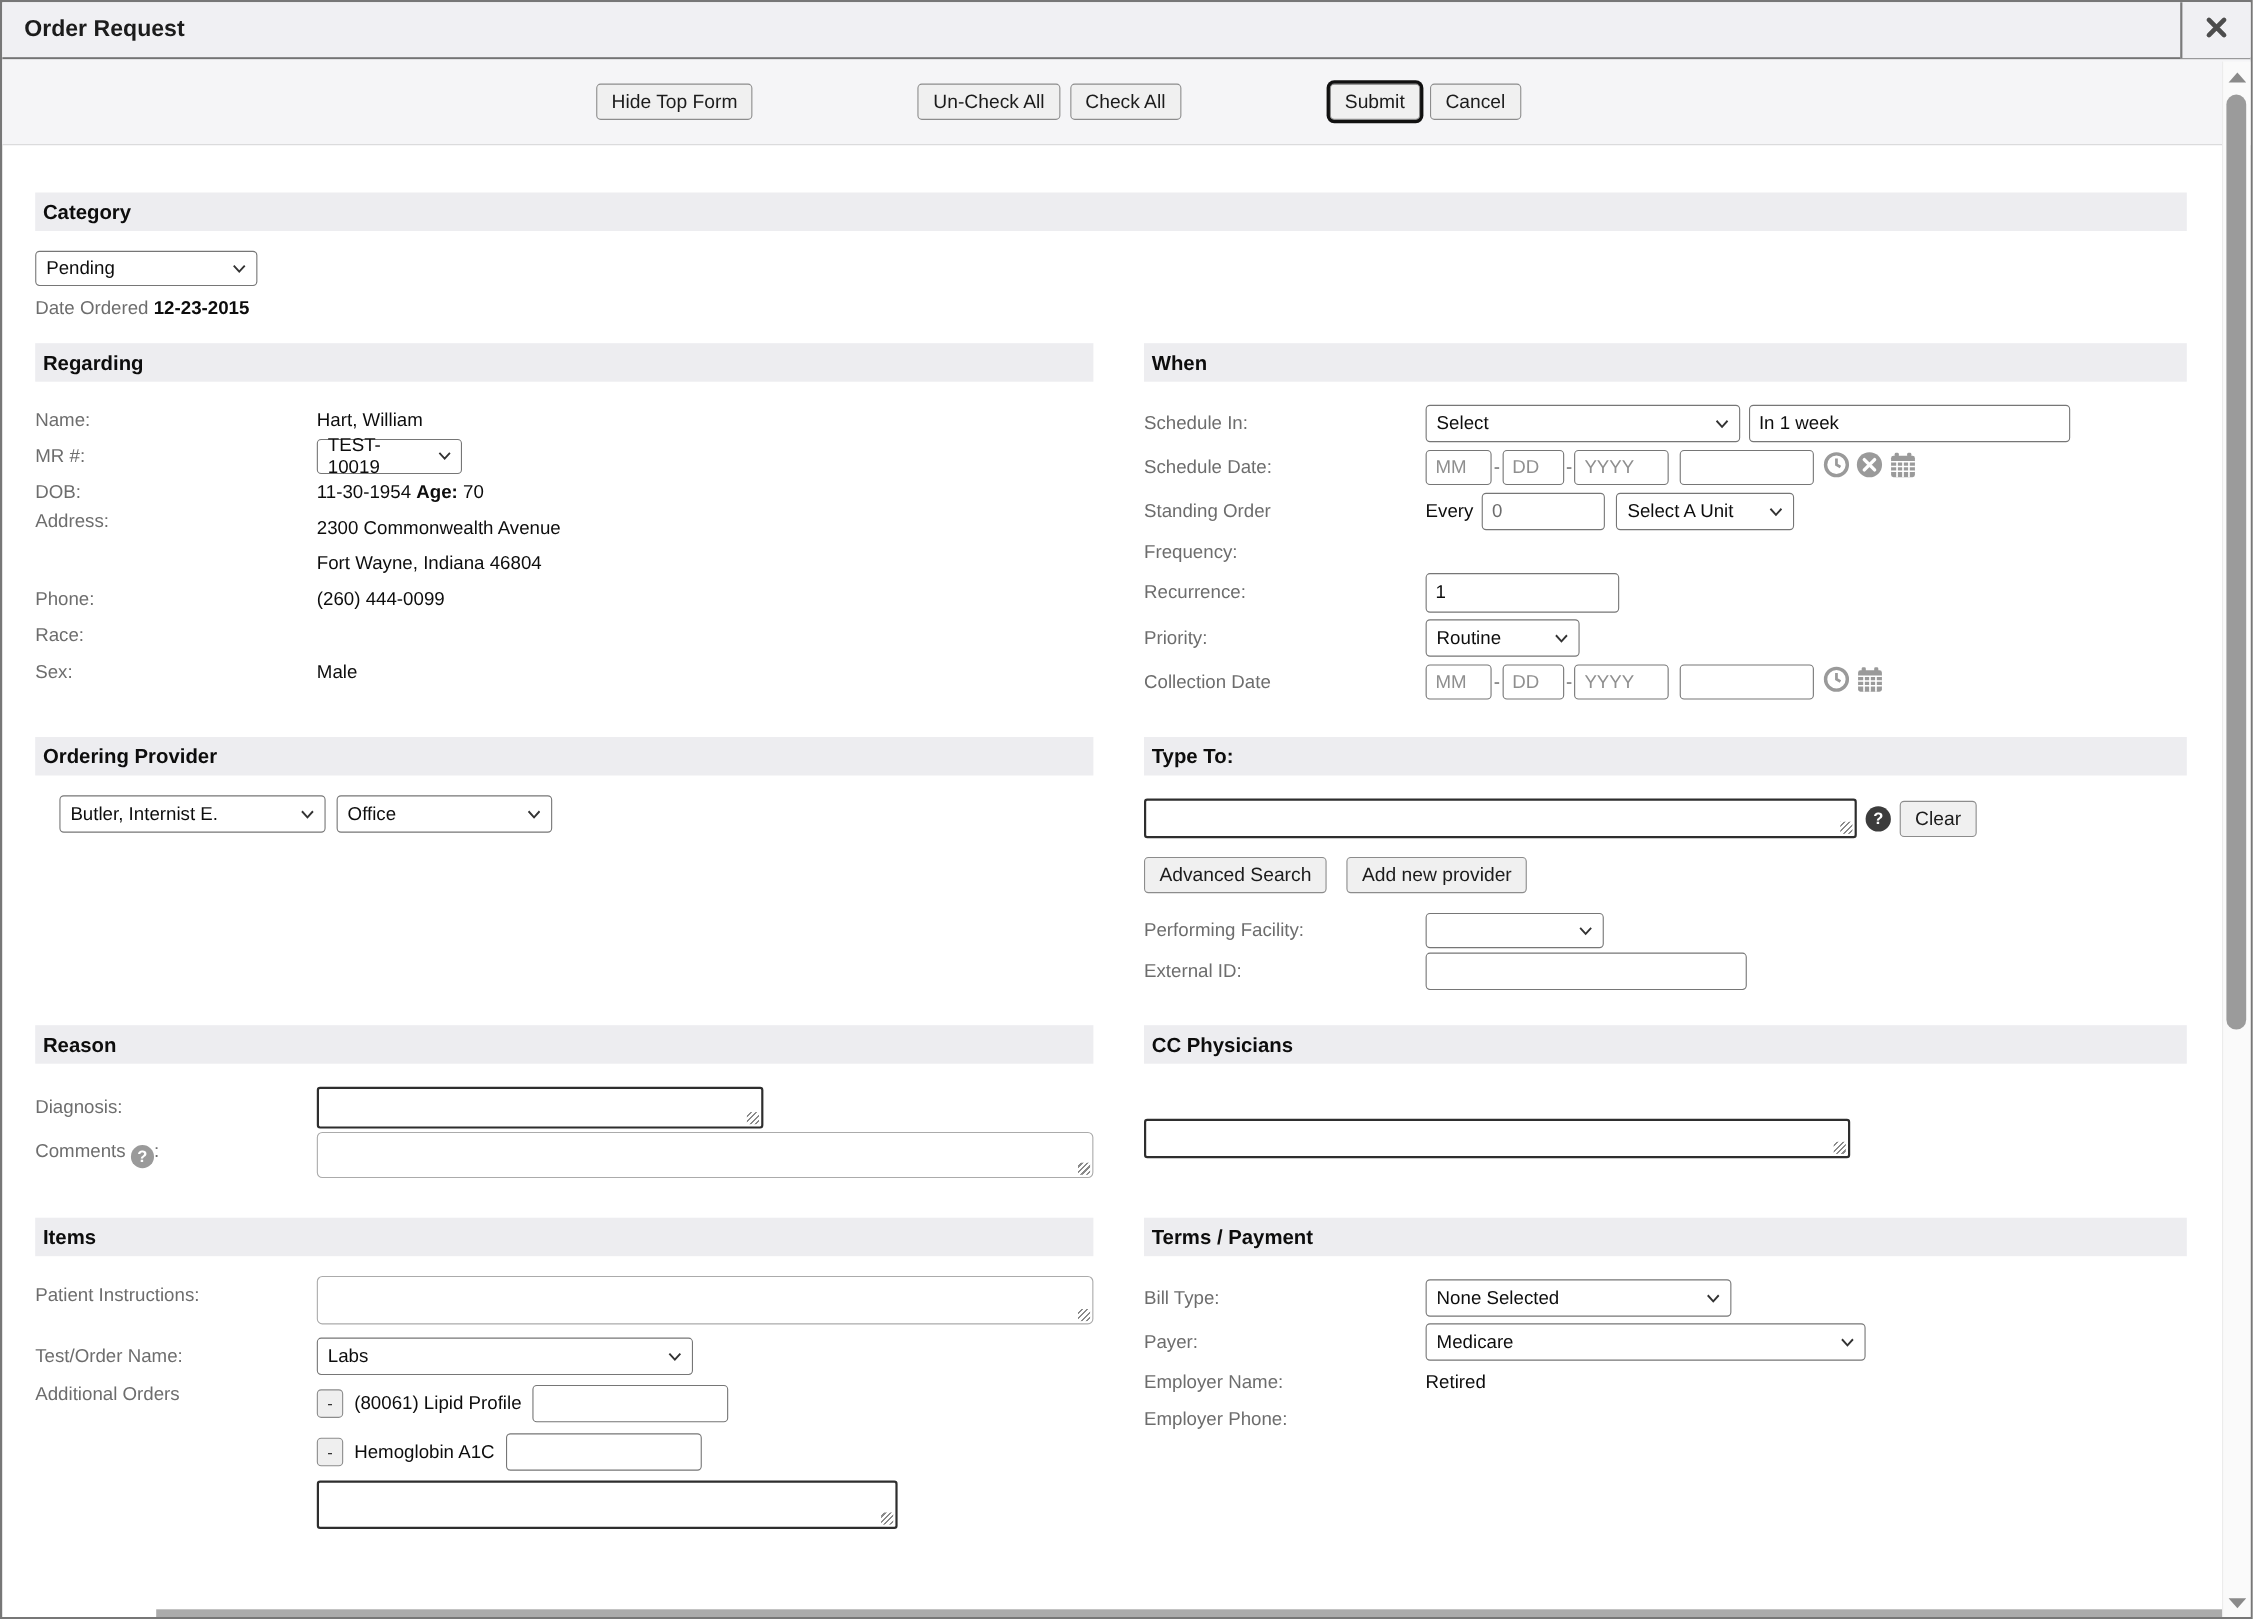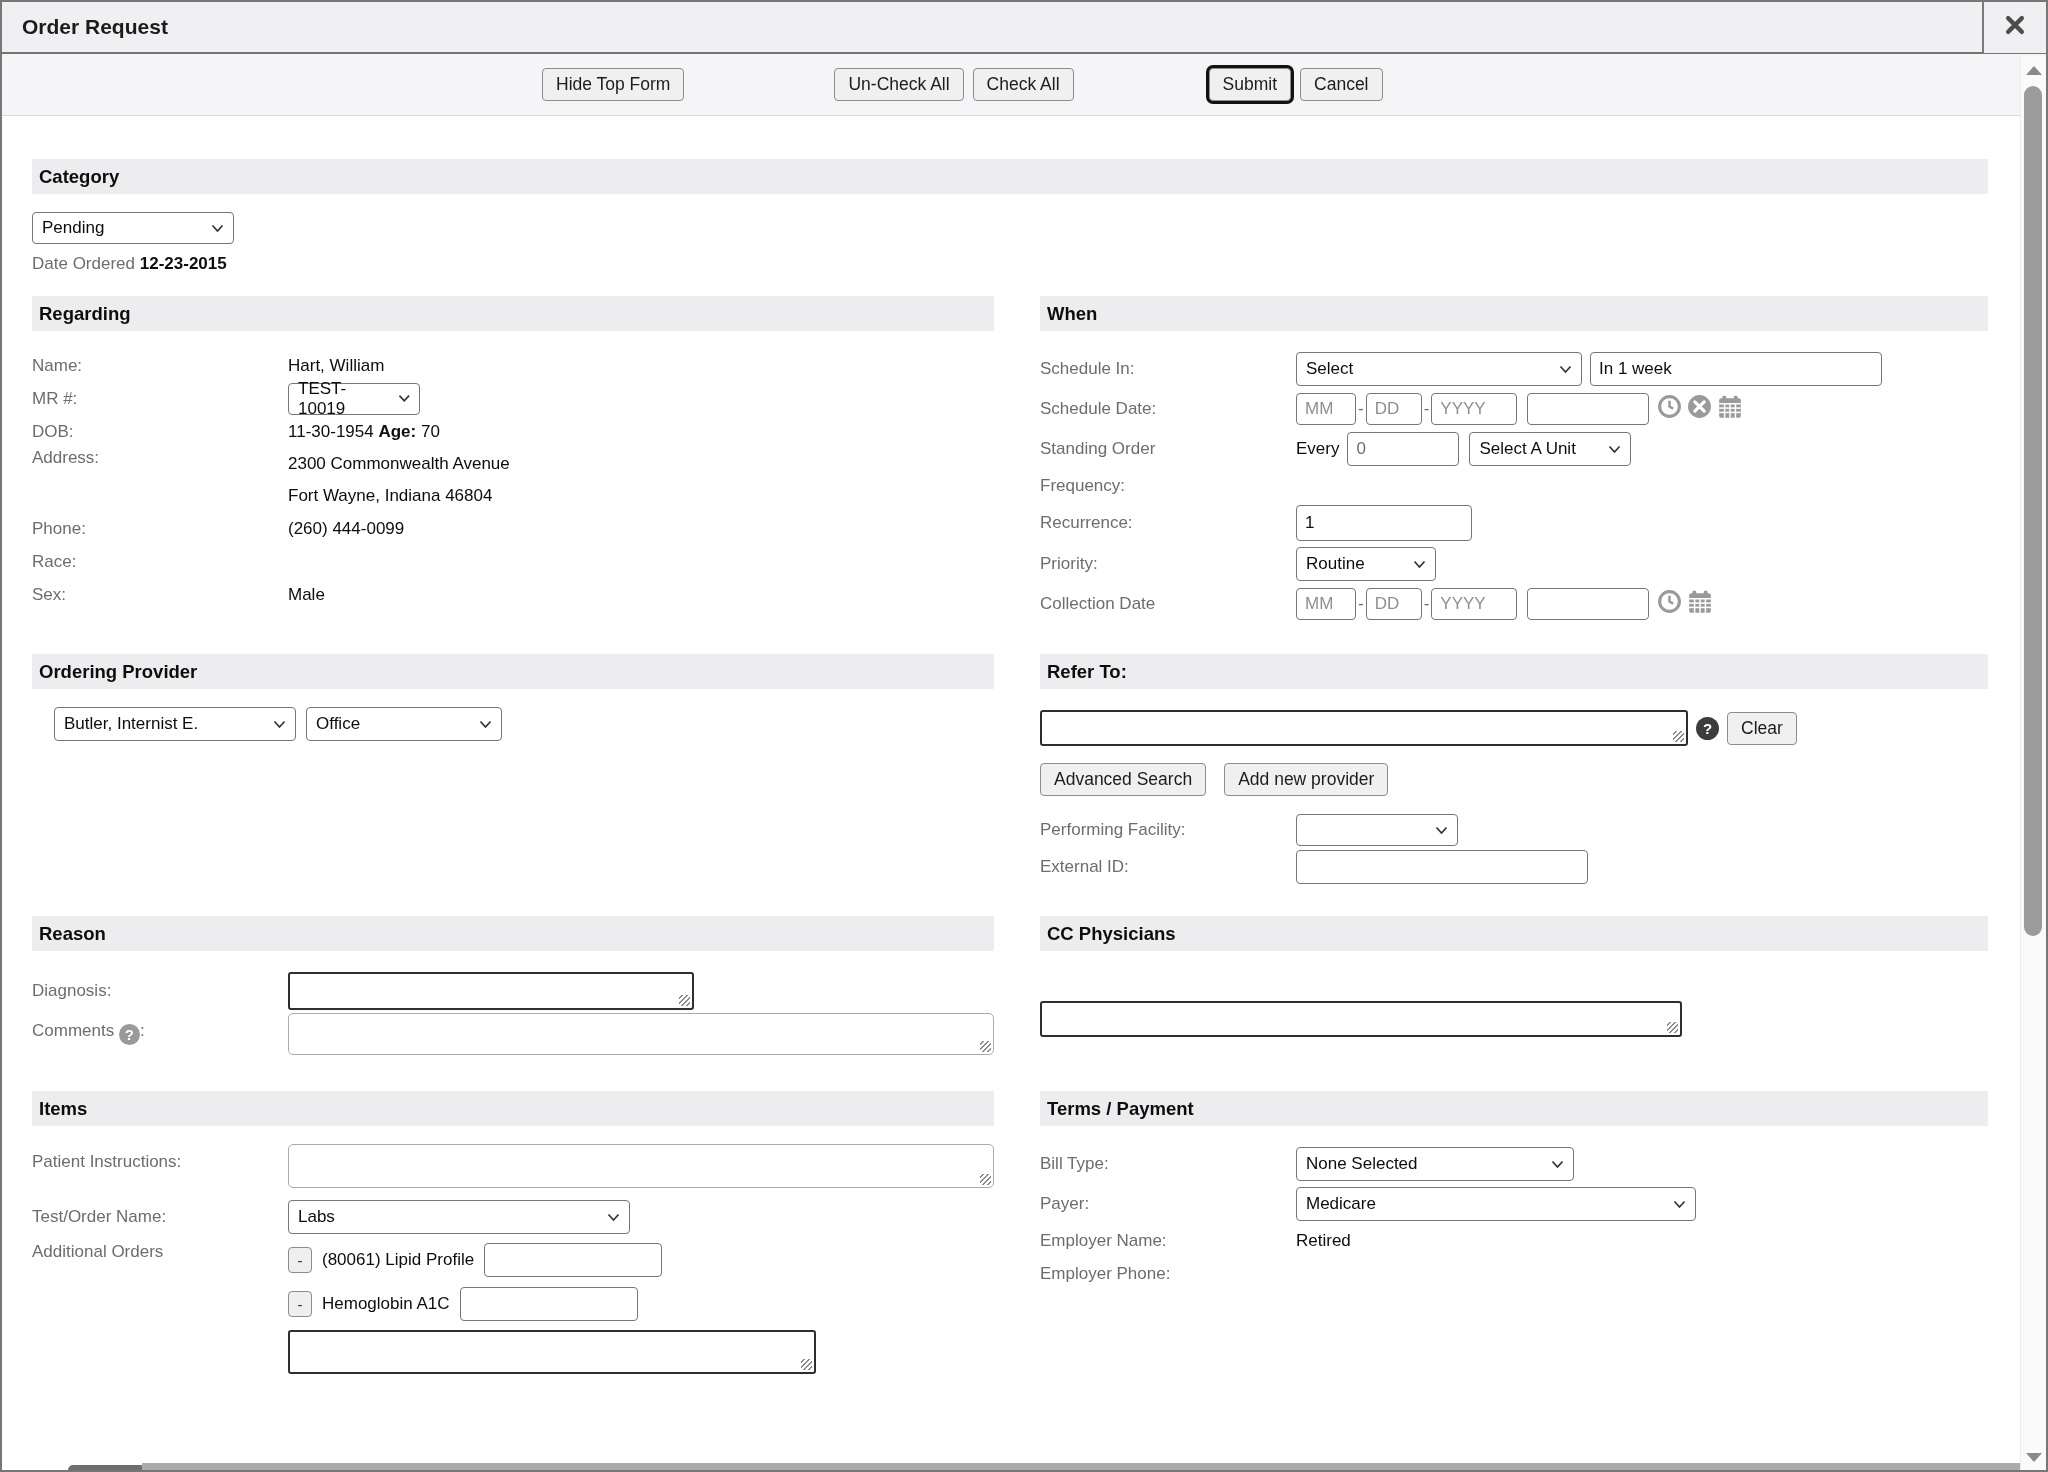--- a/index.html
+++ b/index.html
@@ -13,21 +13,21 @@
     height:52px; background:#f0f0f3; border-bottom:2px solid #737373;
     display:flex; align-items:center; justify-content:space-between;
   }
   .titlebar h1 { font-size:21px; font-weight:bold; color:#1c1c1c; padding-left:20px; }
   .close-btn {
     width:64px; height:52px; border-left:2px solid #7a7a7a; display:flex;
     align-items:center; justify-content:center; cursor:pointer; background:#f0f0f3;
   }
   
   .toolbar {
-    height:62px; background:#f5f5f7; border-bottom:1px solid #d9d9d9;
+    height:78px; background:#f5f5f7; border-bottom:1px solid #d9d9d9;
     display:flex; align-items:center; padding-right:40px;
   }
   .btn {
     display:inline-block; background:#f0f0f0; border:1px solid #8c8c8c; border-radius:4px;
     padding:5px 13px; font-size:17.5px; color:#1c1c1c; cursor:pointer; white-space:nowrap;
   }
   .btn.focused { box-shadow:0 0 0 3px #111; }
   .sp1{width:540px;} .sp2{width:150px;} .sp3{width:135px;}
   .toolbar .btn + .btn { margin-left:9px; }
   
@@ -305,21 +305,21 @@
             <span>Office</span>
             <svg width="13" height="9" viewBox="0 0 13 9">
                 <path d="M1.5 1.5 L6.5 7 L11.5 1.5" stroke="#333" stroke-width="1.7" fill="none"></path>
               </svg>
           </div>
         </div>
       </div>
 
       <div class="section">
         <div class="band">
-            <h2>Refer To:</h2>
+            <h2>Type To:</h2>
           </div>
         <div class="frow" style="min-height:42px; gap:8px;">
           <span class="ta ta-dark" style="width:648px; height:36px; display:inline-block;">
               <span class="grip"></span>
             </span>
           <span class="qmark dark">?</span>
           <span class="btn">Clear</span>
         </div>
         <div class="frow" style="margin-top:14px; gap:18px;">
           <span class="btn">Advanced Search</span>

